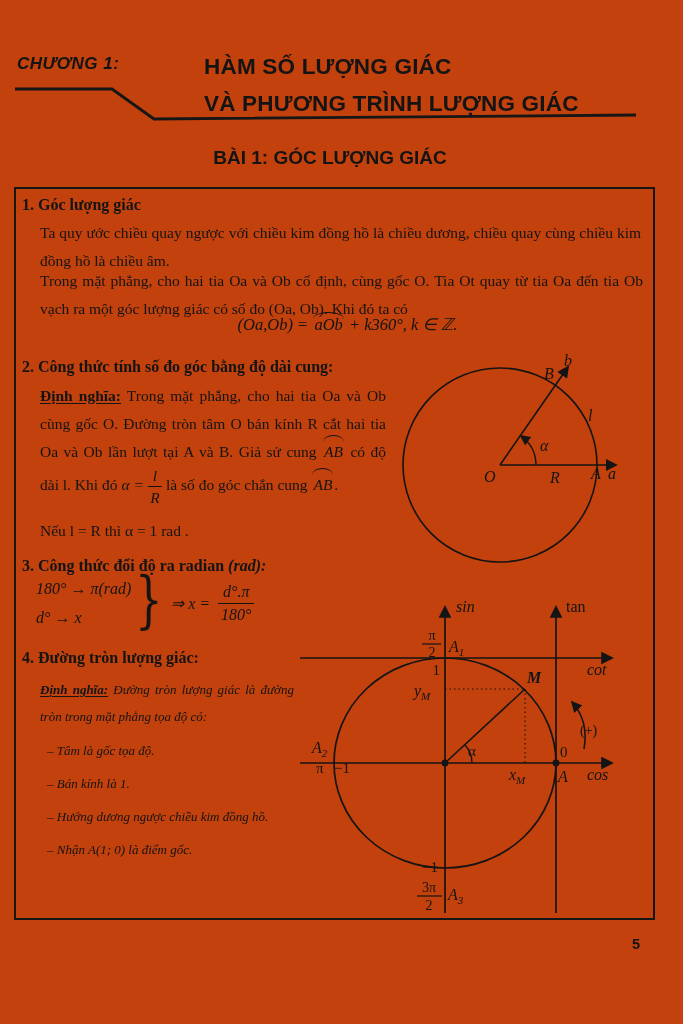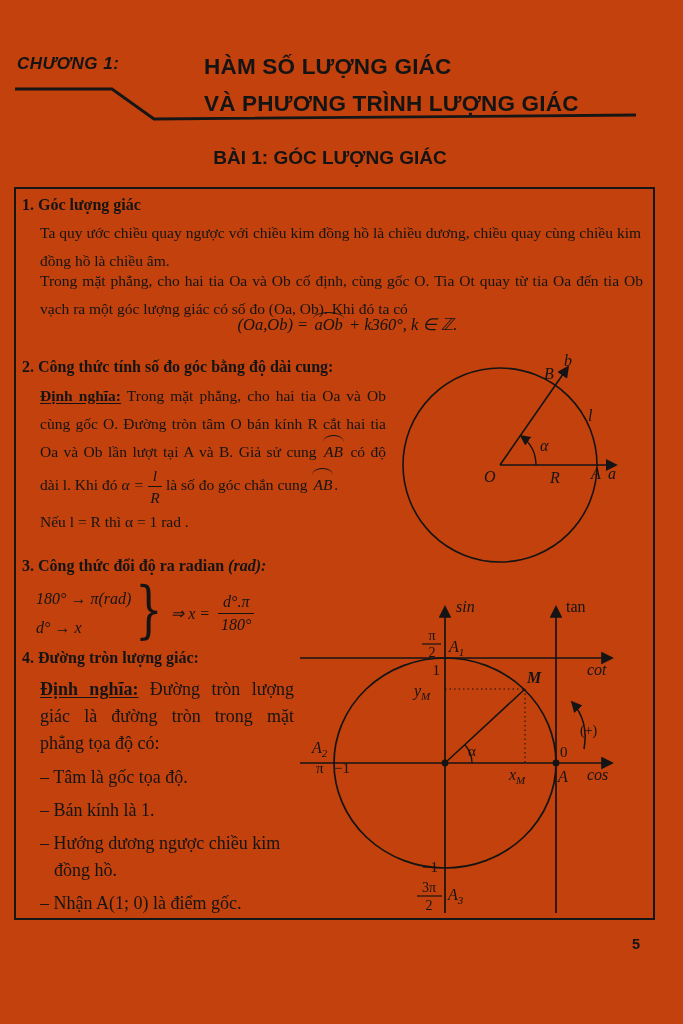--- a/index.html
+++ b/index.html
@@ -24,29 +24,29 @@
 
   
   .formula{font-style:italic;font-size:16.5px;}
   .arc{position:relative;display:inline-block;font-style:italic;padding:0 2px;}
   .arc::before{content:"";position:absolute;left:1px;right:1px;top:-3px;height:6px;
     border-top:1.5px solid #141414;border-radius:50% 50% 0 0 / 100% 100% 0 0;}
   .frac{display:inline-block;vertical-align:middle;text-align:center;font-style:italic;line-height:1.25;}
   .frac .num{display:block;padding:0 5px 1px;border-bottom:1.4px solid #141414;}
   .frac .den{display:block;padding-top:1px;}
   .s1-formula{position:absolute;left:0;top:126px;width:635px;text-align:center;margin-left:14px;}
-  .f3-row{position:absolute;left:20px;top:390px;display:flex;align-items:center;font-size:16px;}
+  .f3-row{position:absolute;left:20px;top:380px;display:flex;align-items:center;font-size:16px;}
   .f3-stack{display:inline-block;font-style:italic;line-height:29px;}
   .brace{font-family:"DejaVu Serif",serif;font-size:62px;font-weight:300;line-height:1;
     transform:scaleX(.7);margin:0 2px 6px -2px;}
   .implies{font-style:italic;margin-right:8px;}
 
-  .s4-col{position:absolute;left:16px;top:487px;width:262px;font-size:18px;line-height:27px;}
+  .s4-col{position:absolute;left:16px;top:487px;width:262px;font-size:13px;line-height:27px;font-style:italic;}
   .s4-col .defp{margin:0 0 7px 8px;text-align:justify;}
-  .bullet{margin:0 0 6px 8px;padding-left:14px;text-indent:-14px;}
+  .bullet{margin:0 0 6px 15px;padding-left:14px;text-indent:-14px;}
 
   .diag{position:absolute;}
   .page-number{position:absolute;left:632px;top:936px;font-family:"Liberation Sans",sans-serif;
     font-weight:bold;font-size:14.5px;}
   svg text{fill:#141414;}
 </style>
 </head>
 <body>
 
 <div class="page">
@@ -75,21 +75,21 @@
     <div class="sec-h" style="left:6px;top:169px;">2. Công thức tính số đo góc bằng độ dài cung:</div>
     <div class="body-text" style="left:24px;top:193px;width:346px;">
       <span class="def">Định nghĩa:</span>
       <span>Trong mặt phẳng, cho hai tia Oa và Ob cùng gốc O. Đường tròn tâm O bán kính R cắt hai tia Oa và Ob lần lượt tại A và B. Giả sử cung</span>
       <span class="arc">AB</span>
       <span>có độ dài l. Khi đó</span>
       <span class="it">α =</span>
       <span class="frac"><span class="num">l</span><span class="den">R</span></span>
       <span>là số đo góc chắn cung</span>
       <span class="arc">AB</span><span>.</span>
-      <div style="">Nếu l = R thì α = 1 rad .</div>
+      <div style="margin-top:9px;">Nếu l = R thì α = 1 rad .</div>
     </div>
 
     <svg class="diag" style="left:368px;top:160px;" width="268" height="248" viewBox="0 0 268 248">
       <defs>
         <marker id="ah1" viewBox="0 0 10 10" refX="8.5" refY="5" markerWidth="7.5" markerHeight="7.5" orient="auto-start-reverse">
           <path d="M0,0 L10,5 L0,10 z" fill="#141414"></path>
         </marker>
       </defs>
       <circle cx="116" cy="116" r="97" fill="none" stroke="#141414" stroke-width="1.6"></circle>
       <line x1="116" y1="116" x2="232" y2="116" stroke="#141414" stroke-width="1.6" marker-end="url(#ah1)"></line>

